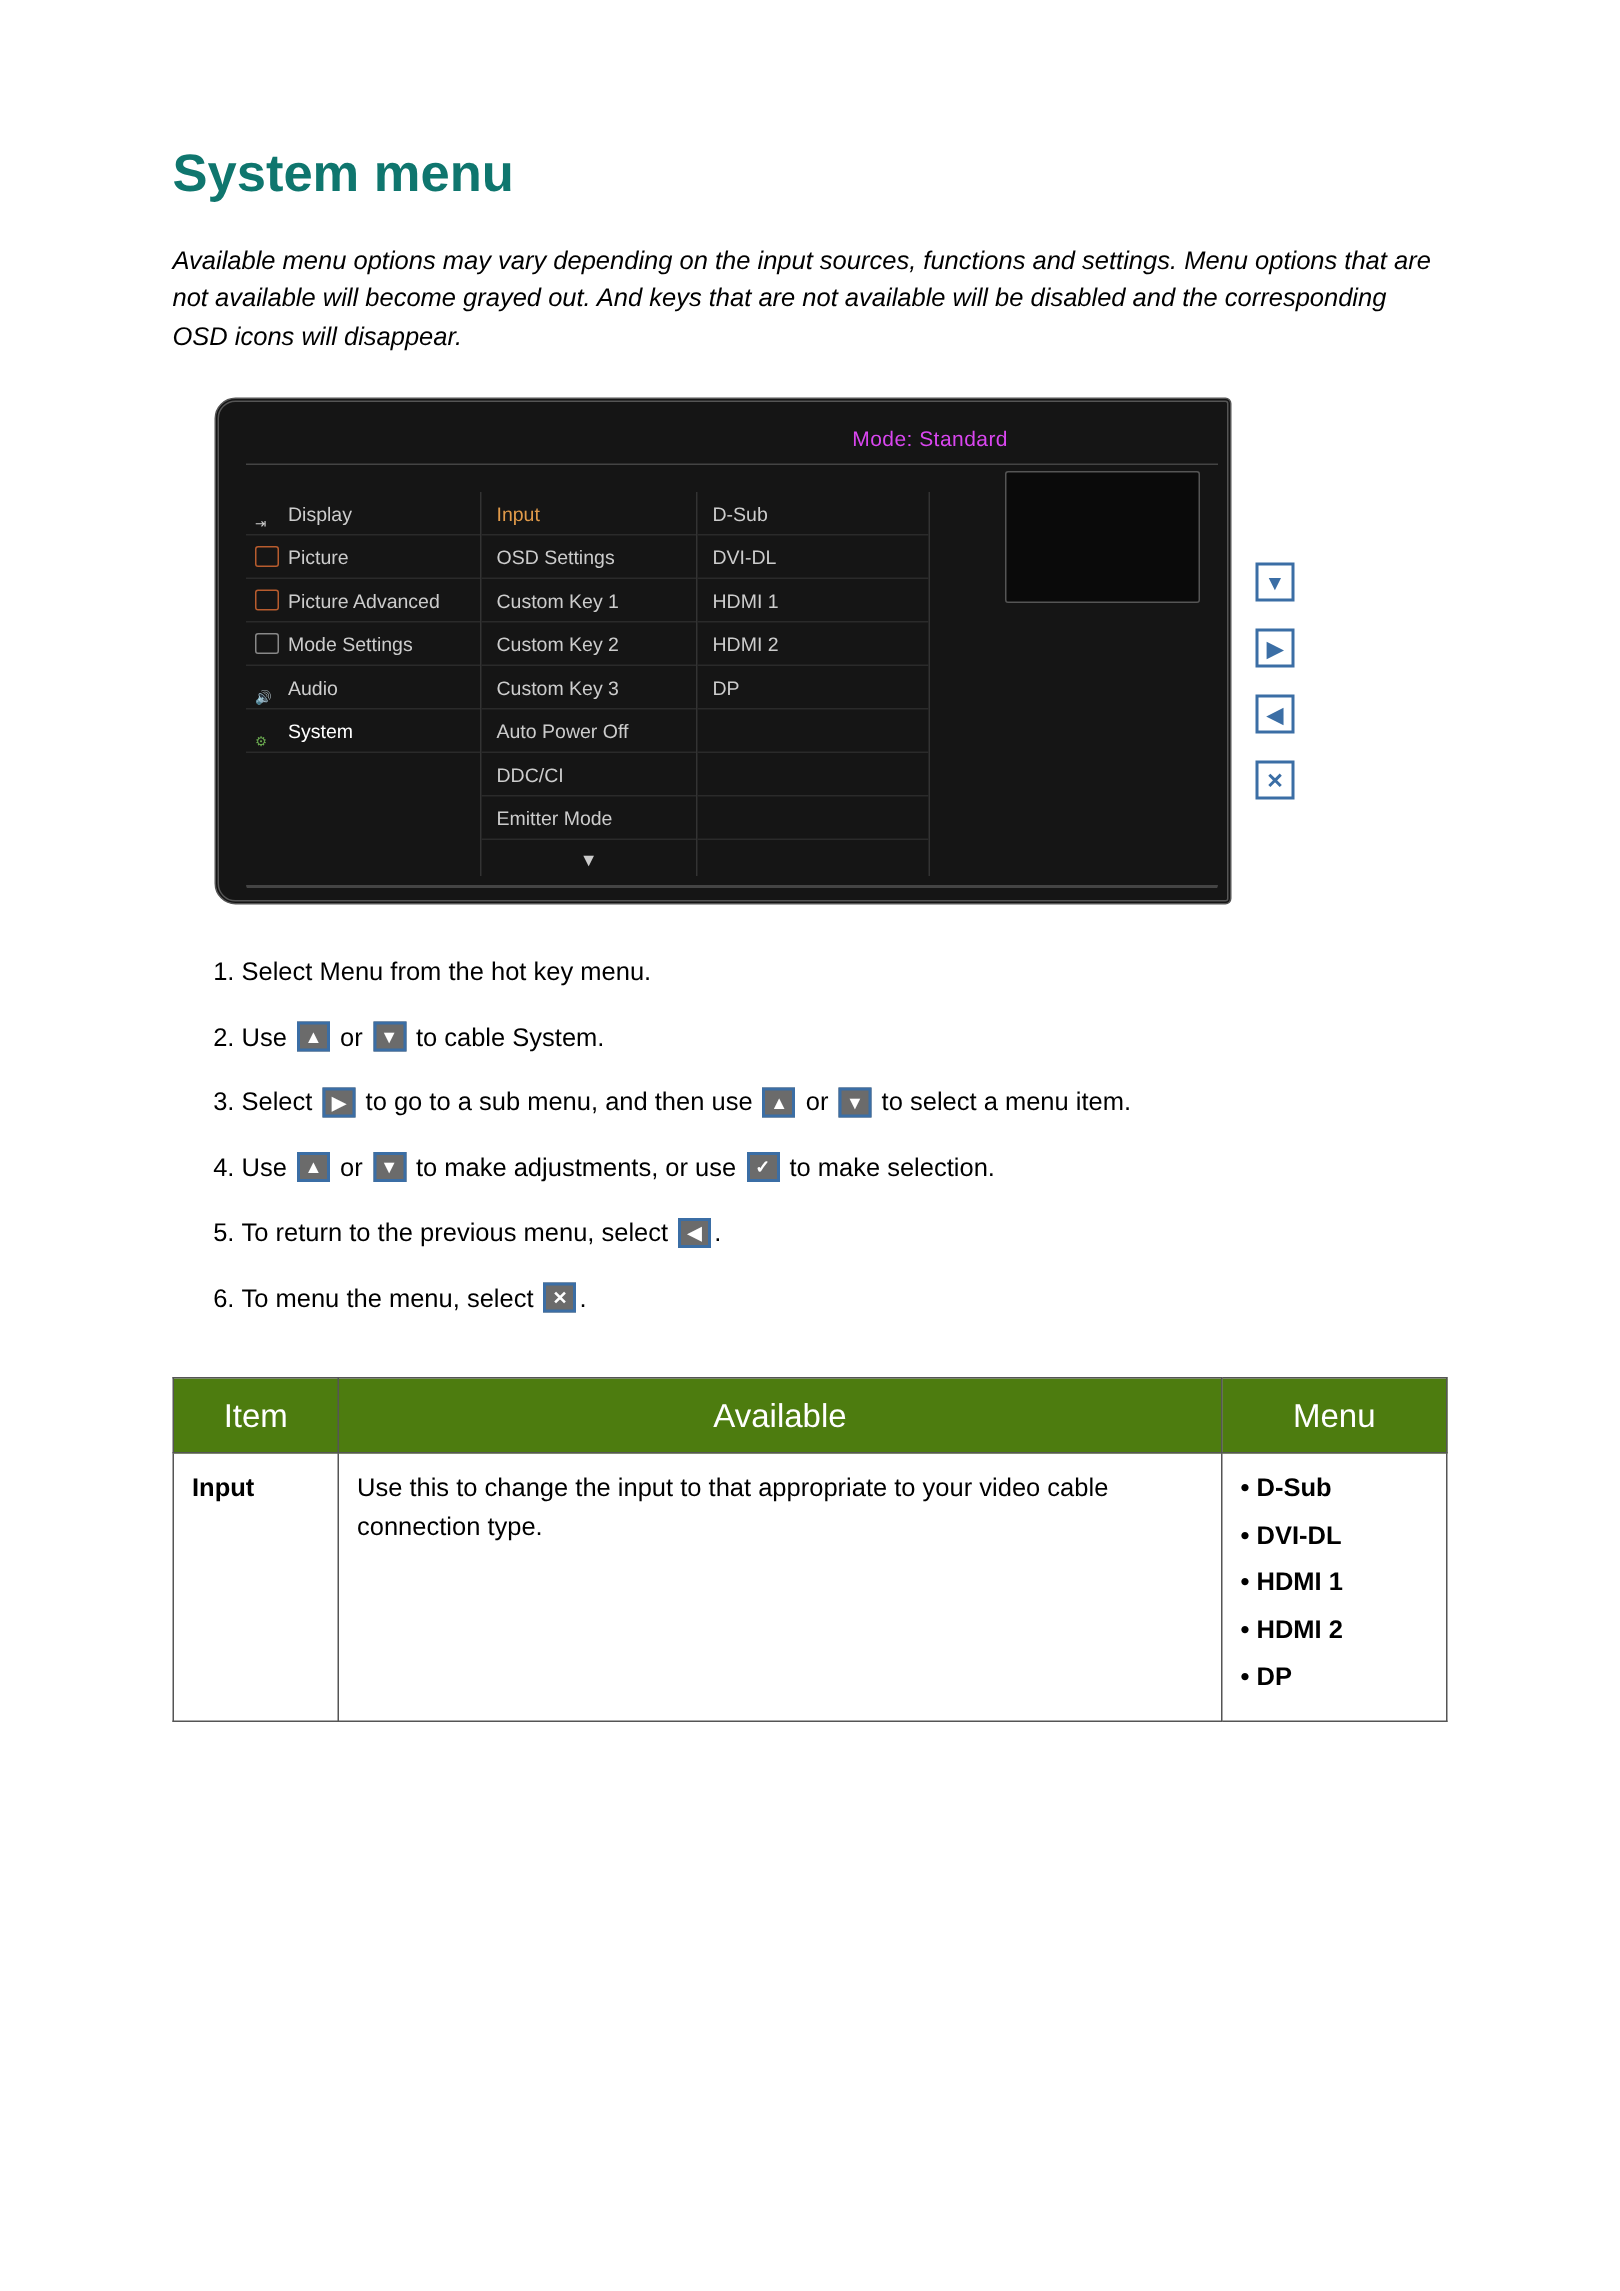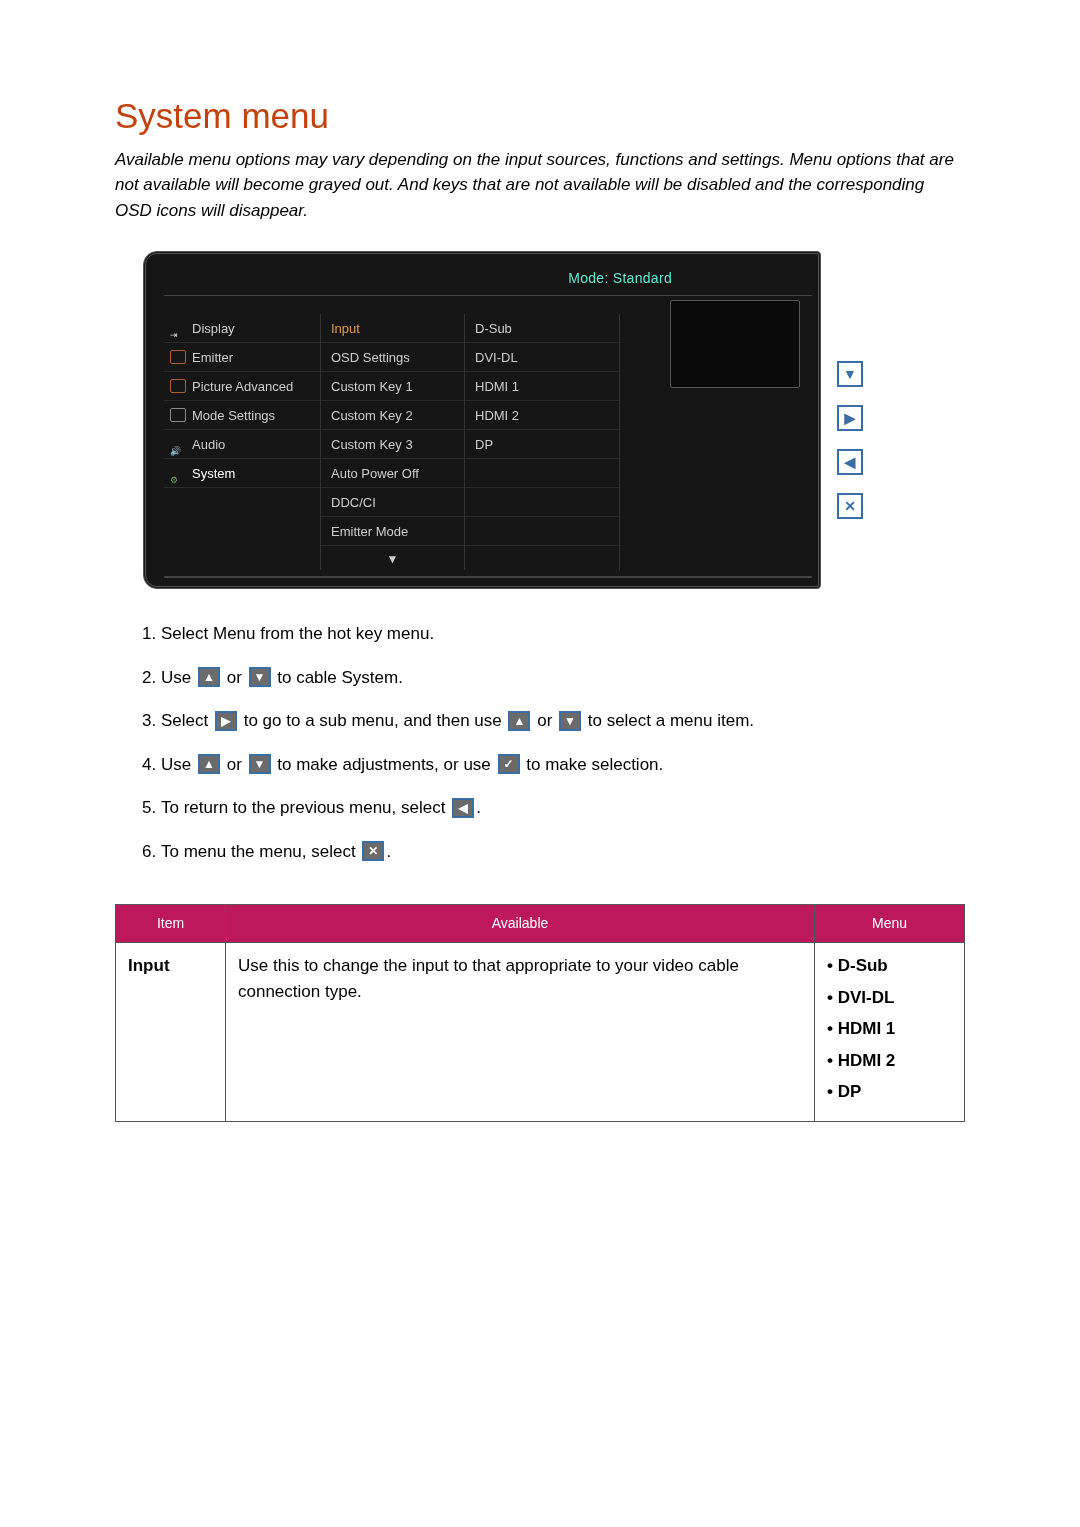--- a/index.html
+++ b/index.html
@@ -7,43 +7,43 @@
     font-family: Arial, Helvetica, sans-serif;
     background: #fff;
     width: 1080px;
     margin: 0 auto;
     padding: 90px 115px 40px 115px;
     color: #000;
     font-size: 17px;
     line-height: 1.5;
   }
   h1.title {
-    color: #c2410c;
-    font-weight: normal;
+    color: #0f766e;
+    font-weight: bold;
     font-size: 35px;
-    margin-bottom: 4px;
+    margin-bottom: 18px;
   }
   .intro { margin-bottom: 28px; font-style: italic; }
 
   
   .osd-wrap {
     display: flex;
     align-items: flex-start;
     margin: 0 0 32px 28px;
   }
   .osd {
     background: #151515;
     border: 3px double #555;
     border-radius: 14px 4px 4px 14px;
     width: 678px;
     padding: 6px 6px 6px 18px;
     position: relative;
   }
   .osd-mode {
-    color: #5eead4;
+    color: #d946ef;
     font-size: 14px;
     text-align: right;
     padding: 8px 140px 6px 0;
     border-bottom: 1px solid #444;
     margin-bottom: 18px;
     letter-spacing: .3px;
   }
   .osd-body { display: flex; gap: 0; }
   .osd-col1 { width: 156px; }
   .osd-col2 { width: 145px; border-left:1px solid #333; border-right:1px solid #333; }
@@ -117,22 +117,22 @@
   }
   b { font-weight:normal; }
 
   
   table.spec {
     border-collapse: collapse;
     width: 100%;
     margin-top: 10px;
   }
   table.spec th {
-    background:#be185d; color:#fff; font-weight:normal;
-    padding:8px 10px; font-size:14px;
+    background:#4d7c0f; color:#fff; font-weight:normal;
+    padding:8px 10px; font-size:22px;
     border:1px solid #555;
   }
   table.spec td {
     border:1px solid #555;
     padding:10px 12px;
     vertical-align:top;
     font-size:17px;
   }
   table.spec td:first-child { width:110px; font-weight:bold; }
   table.spec td:last-child { width:150px; }
@@ -151,21 +151,21 @@
     <div class="osd-mode">Mode: Standard</div>
     <div class="osd-preview"></div>
     <div class="osd-body">
       <div class="osd-col1">
         <div class="osd-row">
             <span class="osd-icon no-border">⇥</span>
             <span>Display</span>
           </div>
         <div class="osd-row">
             <span class="osd-icon" style="border-color:#b85c2e"></span>
-            <span>Emitter</span>
+            <span>Picture</span>
           </div>
         <div class="osd-row">
             <span class="osd-icon" style="border-color:#b85c2e"></span>
             <span>Picture Advanced</span>
           </div>
         <div class="osd-row">
             <span class="osd-icon"></span>
             <span>Mode Settings</span>
           </div>
         <div class="osd-row">

